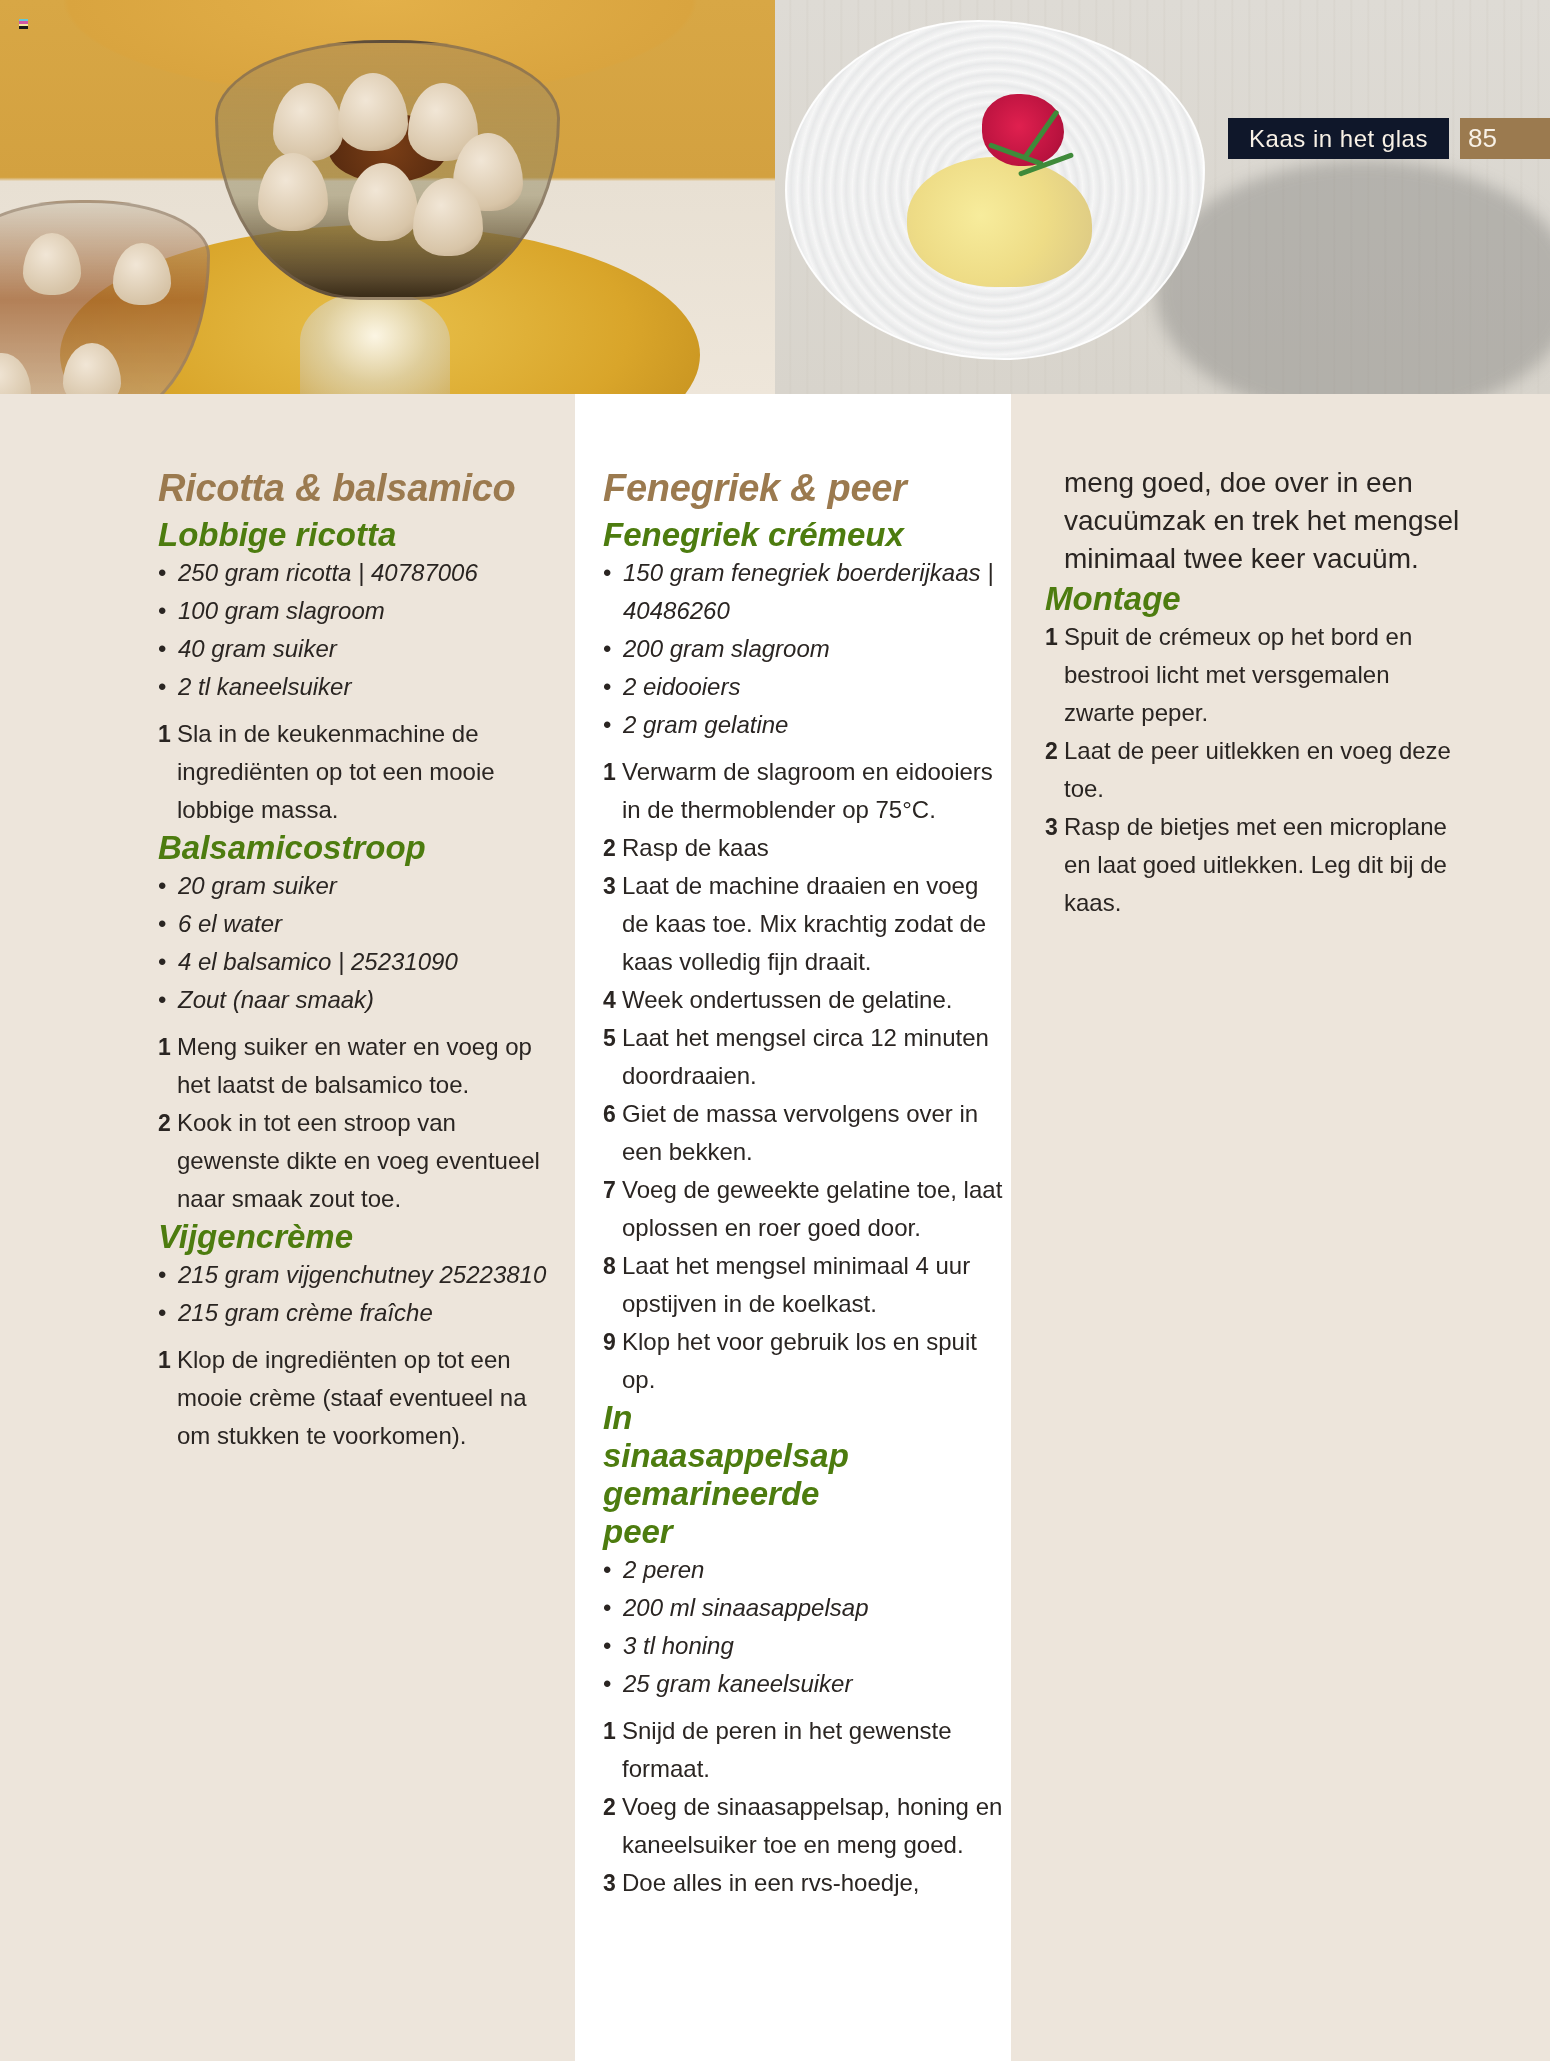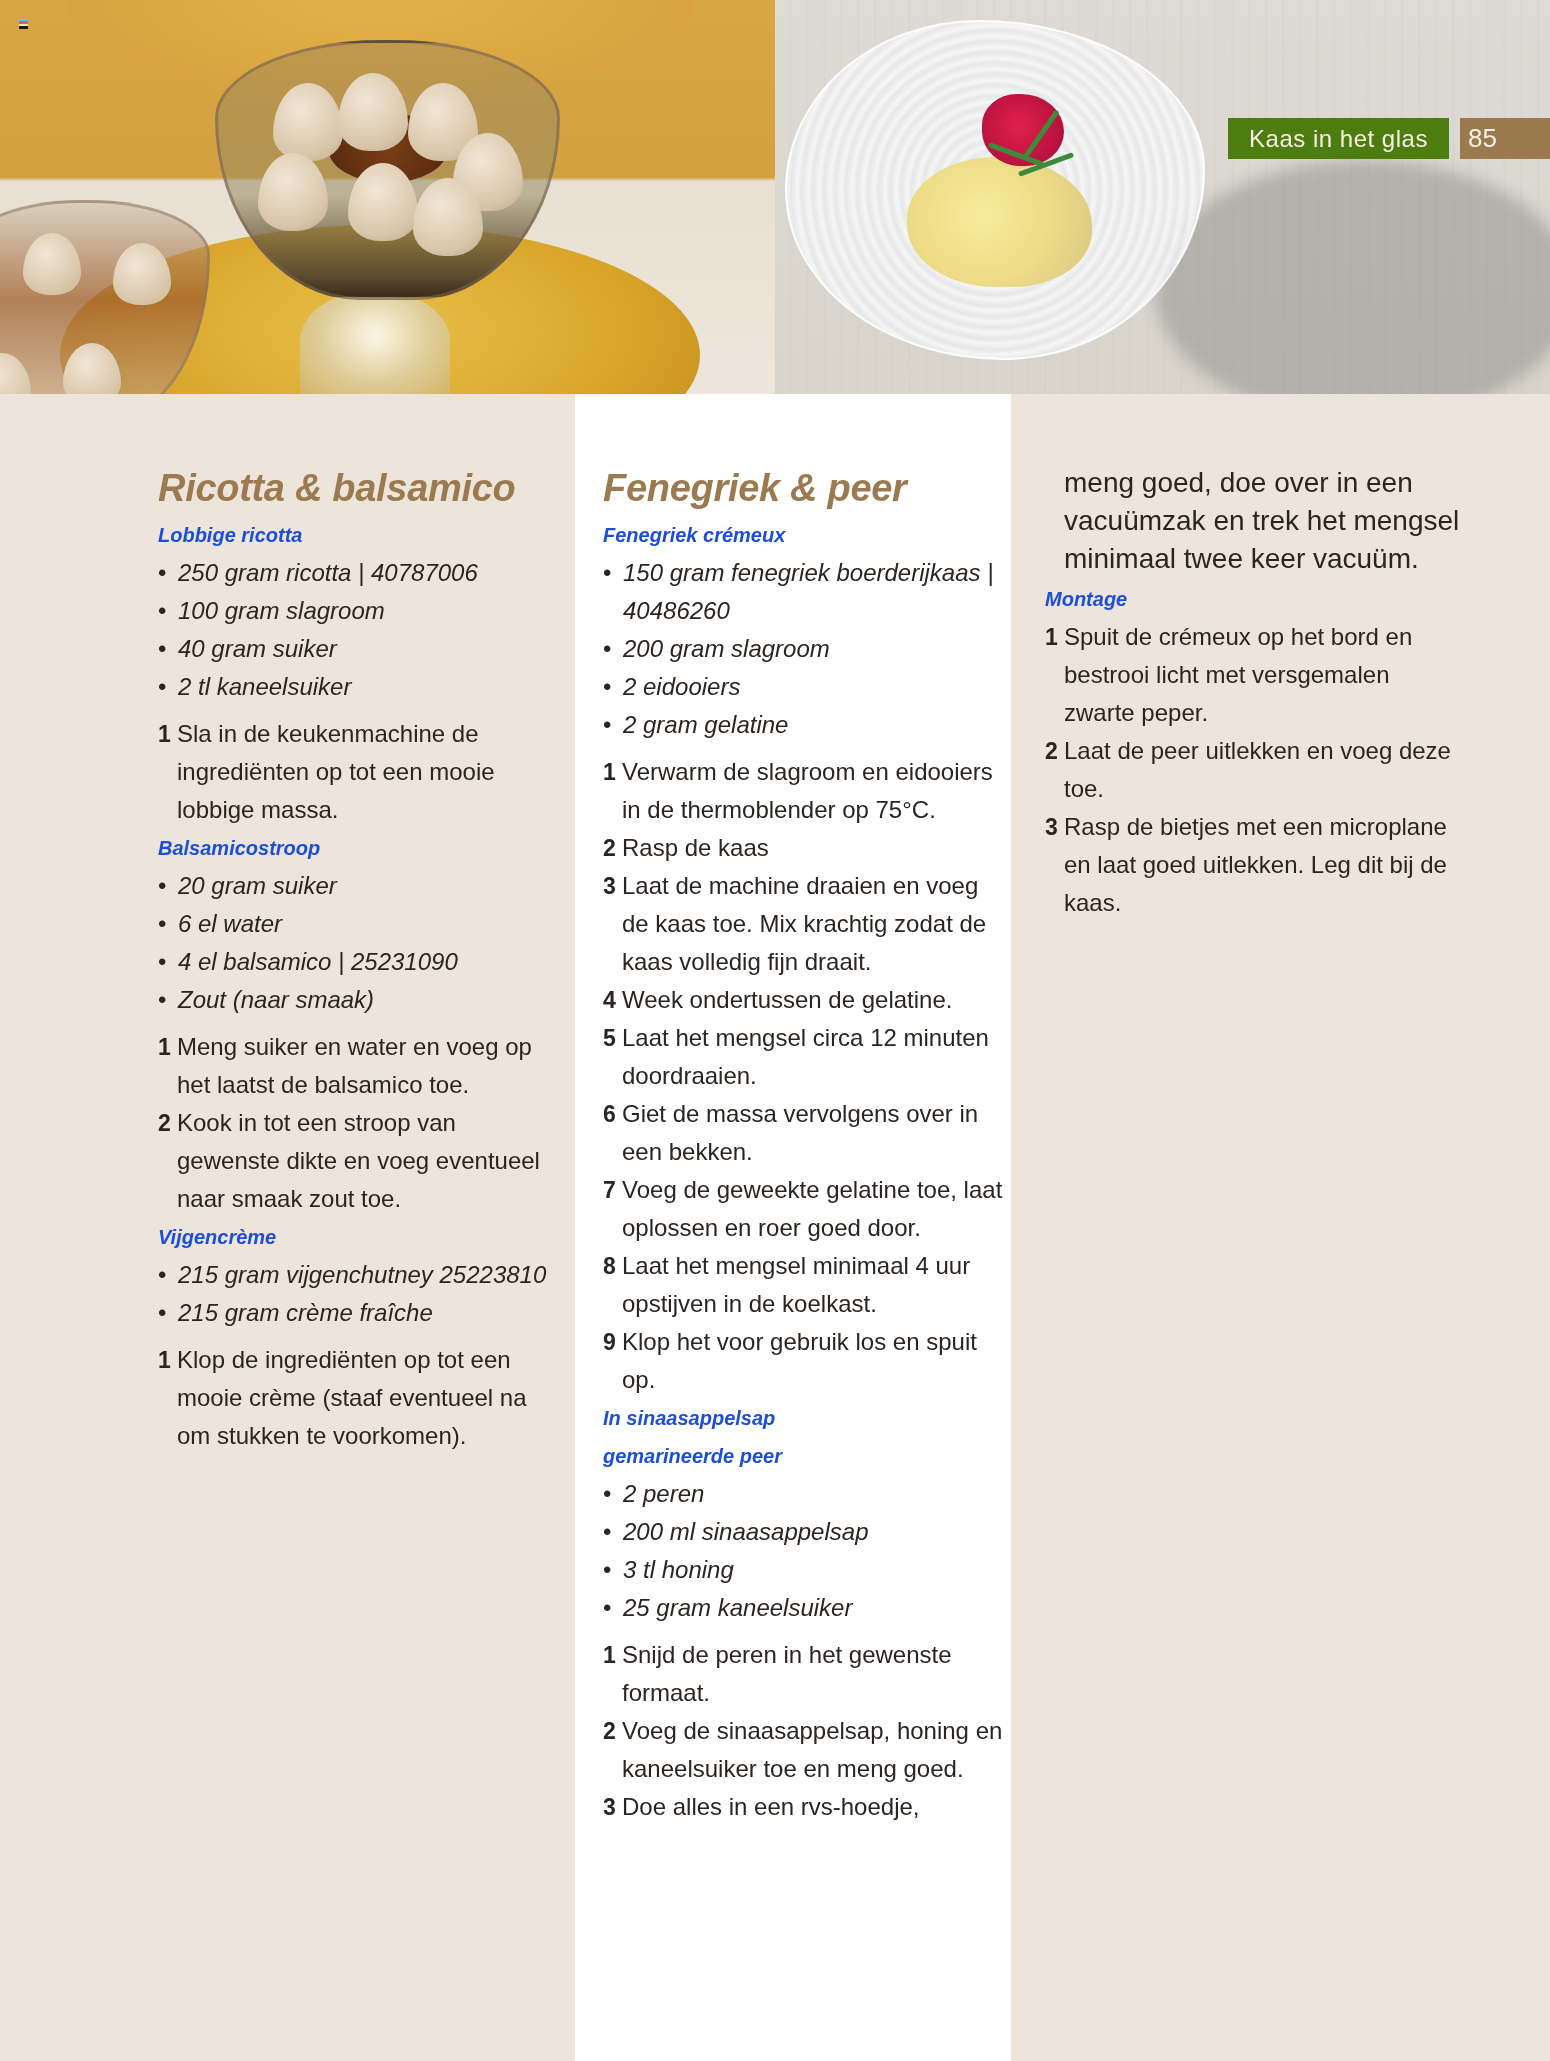--- a/index.html
+++ b/index.html
@@ -86,21 +86,21 @@
       border-radius: 45% 55% 50% 50%;
       background: radial-gradient(circle at 45% 45%, #e0204f 0%, #b8123e 70%, #8c0c2e 100%);
     }
     .photo-right .herb {
       position: absolute; height: 5px; width: 58px; border-radius: 3px; background: #3f8a3a;
     }
 
     
     .section-tag {
       position: absolute; top: 118px; left: 1228px; height: 41px; width: 221px;
-      background: #4d7c0f; color: #f8f1e6;
+      background: #0f172a; color: #f8f1e6;
       font-size: 24px; letter-spacing: 0.5px;
       display: flex; align-items: center; justify-content: center;
     }
     .page-number {
       position: absolute; top: 118px; left: 1460px; height: 41px; width: 90px;
       background: #9b7a4f; color: #f8f1e6;
       font-size: 26px;
       display: flex; align-items: center; padding-left: 8px;
     }
     .pdf-marker {
@@ -118,21 +118,21 @@
     .col-left { left: 158px; width: 400px; }
     .col-mid { left: 603px; width: 400px; }
     .col-right { left: 1045px; width: 420px; top: 464px; }
 
     .recipe-title {
       font-size: 38px; font-weight: bold; font-style: italic; color: #9b7a4f;
       line-height: 56px; letter-spacing: -0.3px;
       margin-bottom: 0px;
     }
     .sub-title {
-      font-size: 20px; font-weight: bold; font-style: italic; color: #1d4ed8;
+      font-size: 33px; font-weight: bold; font-style: italic; color: #4d7c0f;
       line-height: 38px;
     }
     ul.ingredients { list-style: none; margin-bottom: 9px; }
     ul.ingredients li {
       font-size: 24px; font-style: italic; line-height: 38px;
       padding-left: 20px; position: relative; color: #2a2522;
     }
     ul.ingredients li::before {
       content: "\2022"; position: absolute; left: 0; top: 0; font-style: normal; color: #2a2522;
     }

